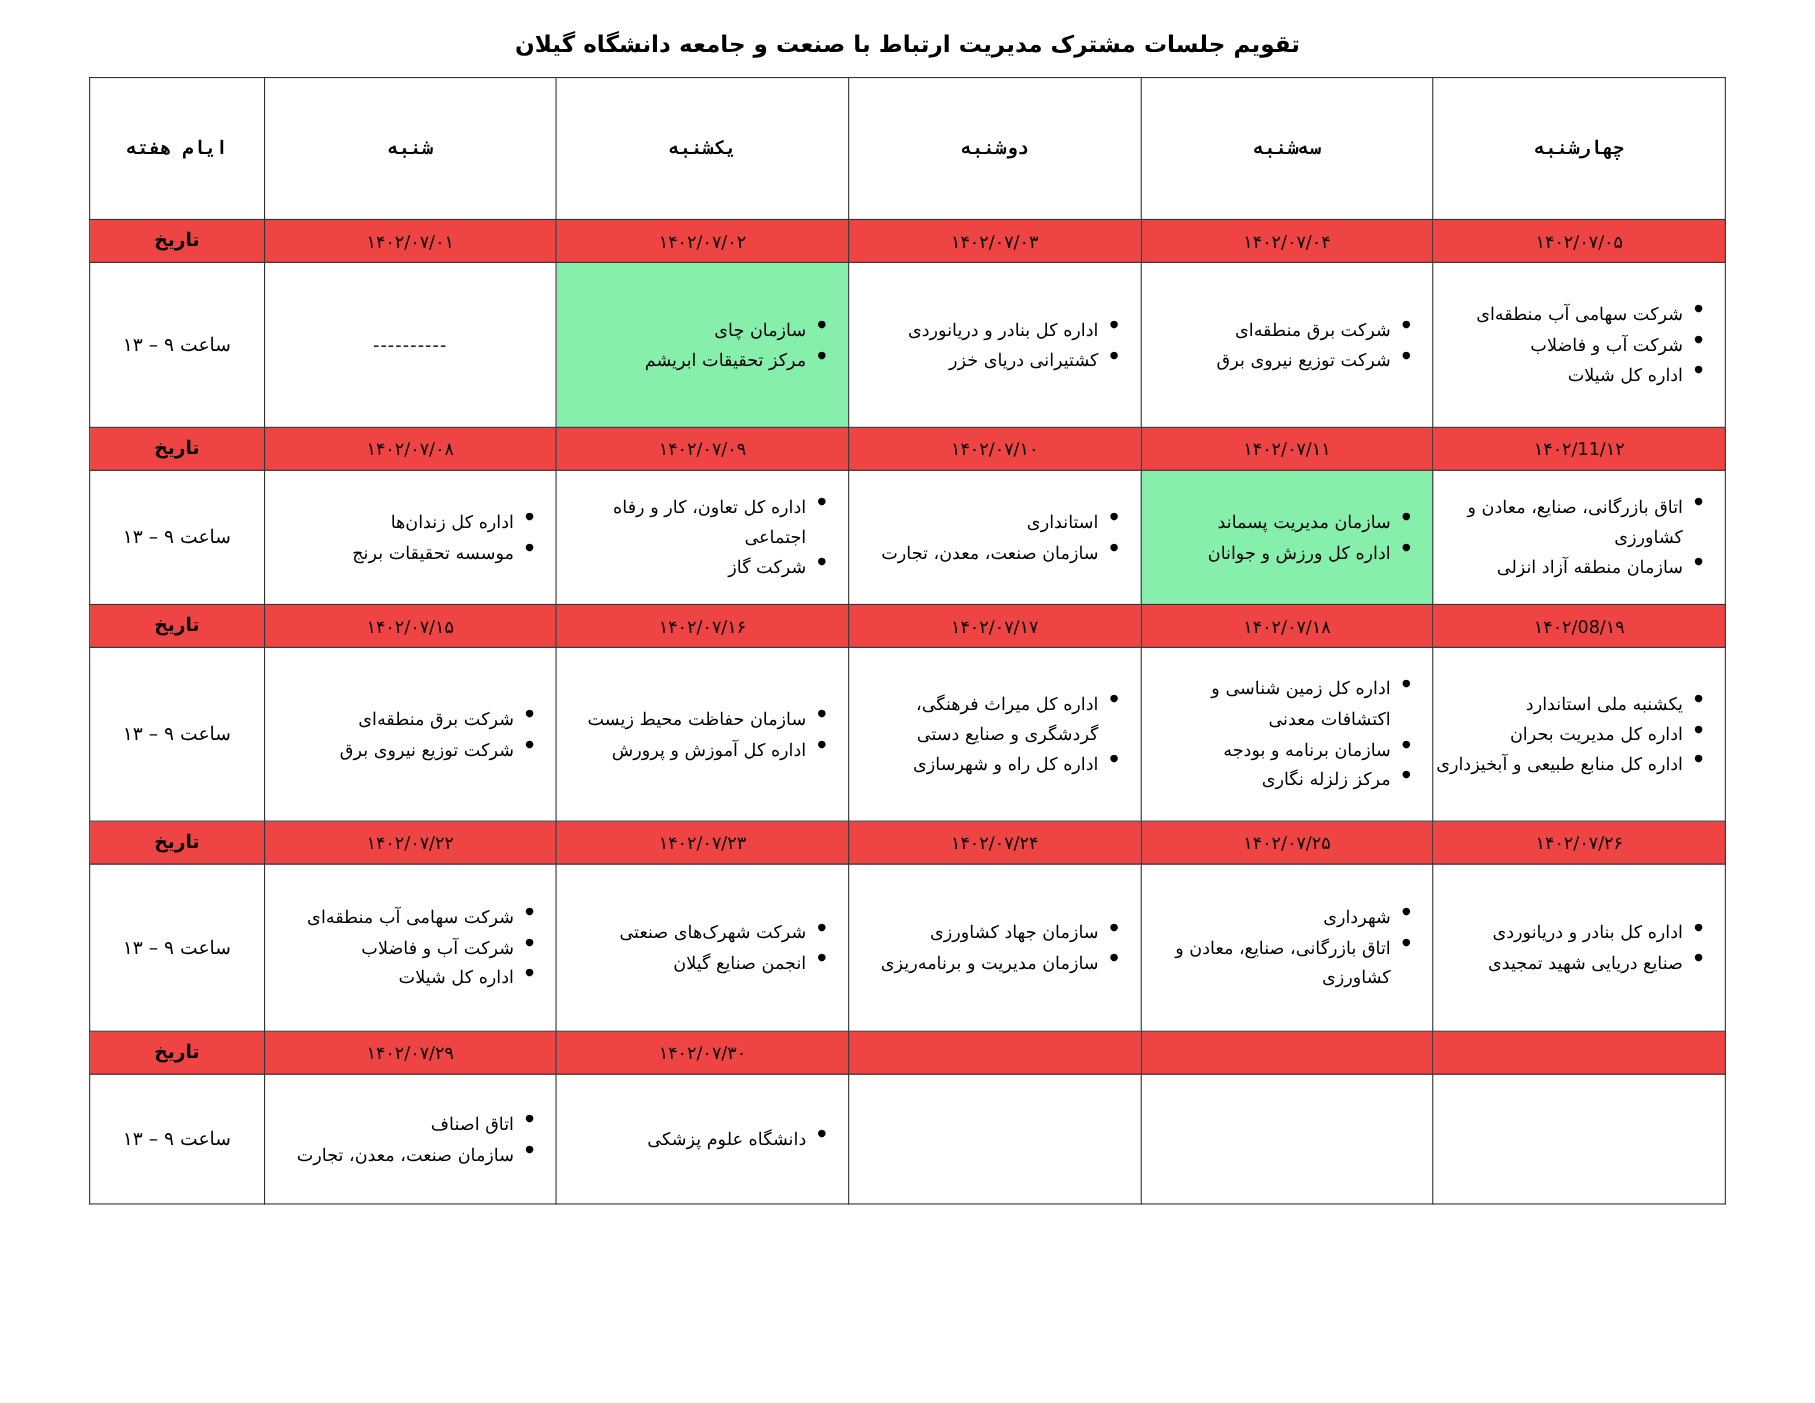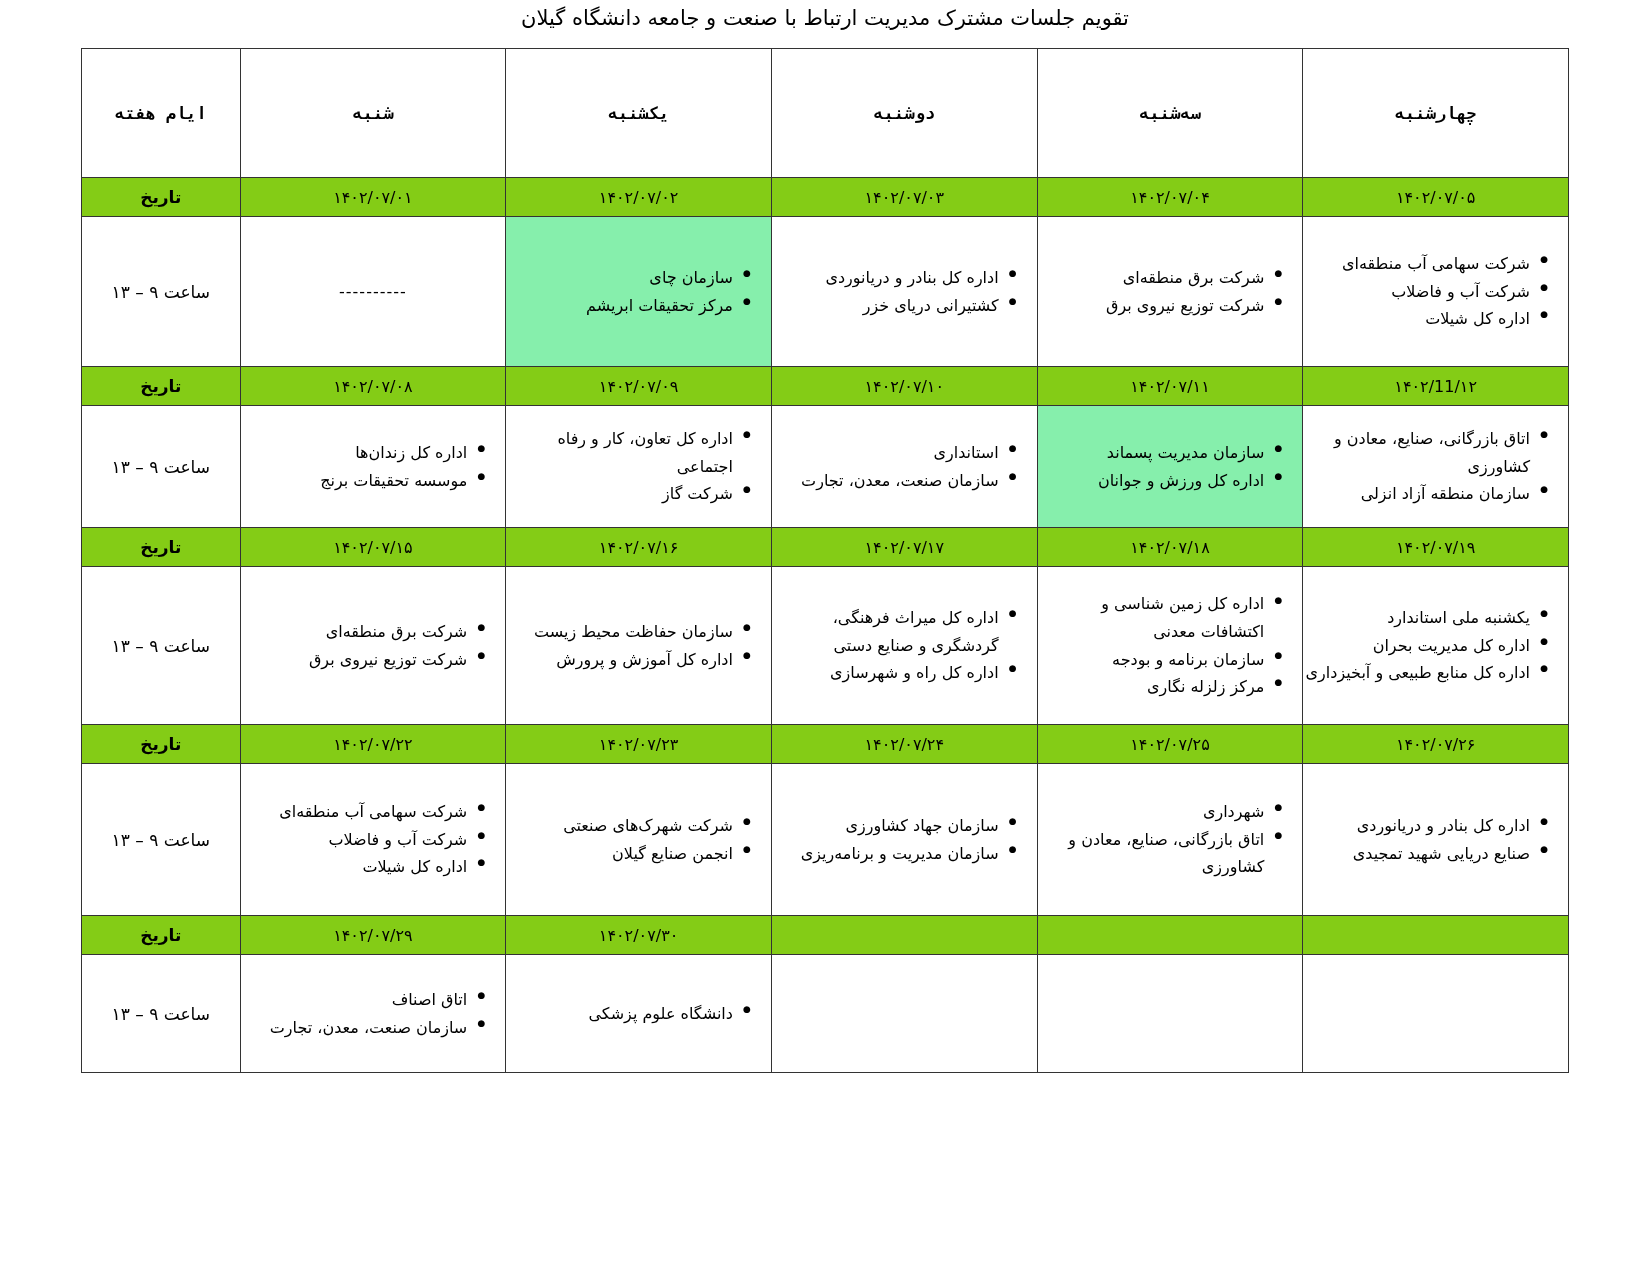--- a/index.html
+++ b/index.html
@@ -17,22 +17,22 @@
   .page {
     width: 1650px;
     height: 1275px;
     position: relative;
     box-sizing: border-box;
     padding: 0;
   }
   .doc-title {
     text-align: center;
     font-size: 21px;
-    font-weight: normal;
-    padding-top: 6px;
+    font-weight: bold;
+    padding-top: 28px;
     padding-bottom: 18px;
     letter-spacing: 0;
   }
   .table-wrap {
     margin: 0 auto;
     width: 1488px;
   }
   table.cal {
     border-collapse: collapse;
     width: 1488px;
@@ -52,21 +52,21 @@
     font-size: 17px;
     font-weight: bold;
     font-family: Liberation Mono, monospace;
   }
   .daylabel-cell {
     text-align: center;
     font-size: 17px;
     font-weight: bold;
   }
   .date-row td {
-    background: #84cc16;
+    background: #ef4444;
     height: 38px;
     text-align: center;
     font-size: 16px;
   }
   .date-row td.daylabel-cell {
     font-weight: bold;
     font-size: 17px;
   }
   .time-cell {
     text-align: center;
@@ -212,21 +212,21 @@
           <td class="content-cell">
             <ul>
               <li>اداره کل زندان‌ها</li>
               <li>موسسه تحقیقات برنج</li>
             </ul>
           </td>
           <td class="time-cell">ساعت ۹ – ۱۳</td>
         </tr>
 
         <tr class="date-row">
-          <td>۱۴۰۲/۰۷/۱۹</td>
+          <td>۱۴۰۲/08/۱۹</td>
           <td>۱۴۰۲/۰۷/۱۸</td>
           <td>۱۴۰۲/۰۷/۱۷</td>
           <td>۱۴۰۲/۰۷/۱۶</td>
           <td>۱۴۰۲/۰۷/۱۵</td>
           <td class="daylabel-cell">تاریخ</td>
         </tr>
         <tr class="row-h3">
           <td class="content-cell">
             <ul>
               <li>یکشنبه ملی استاندارد</li>

